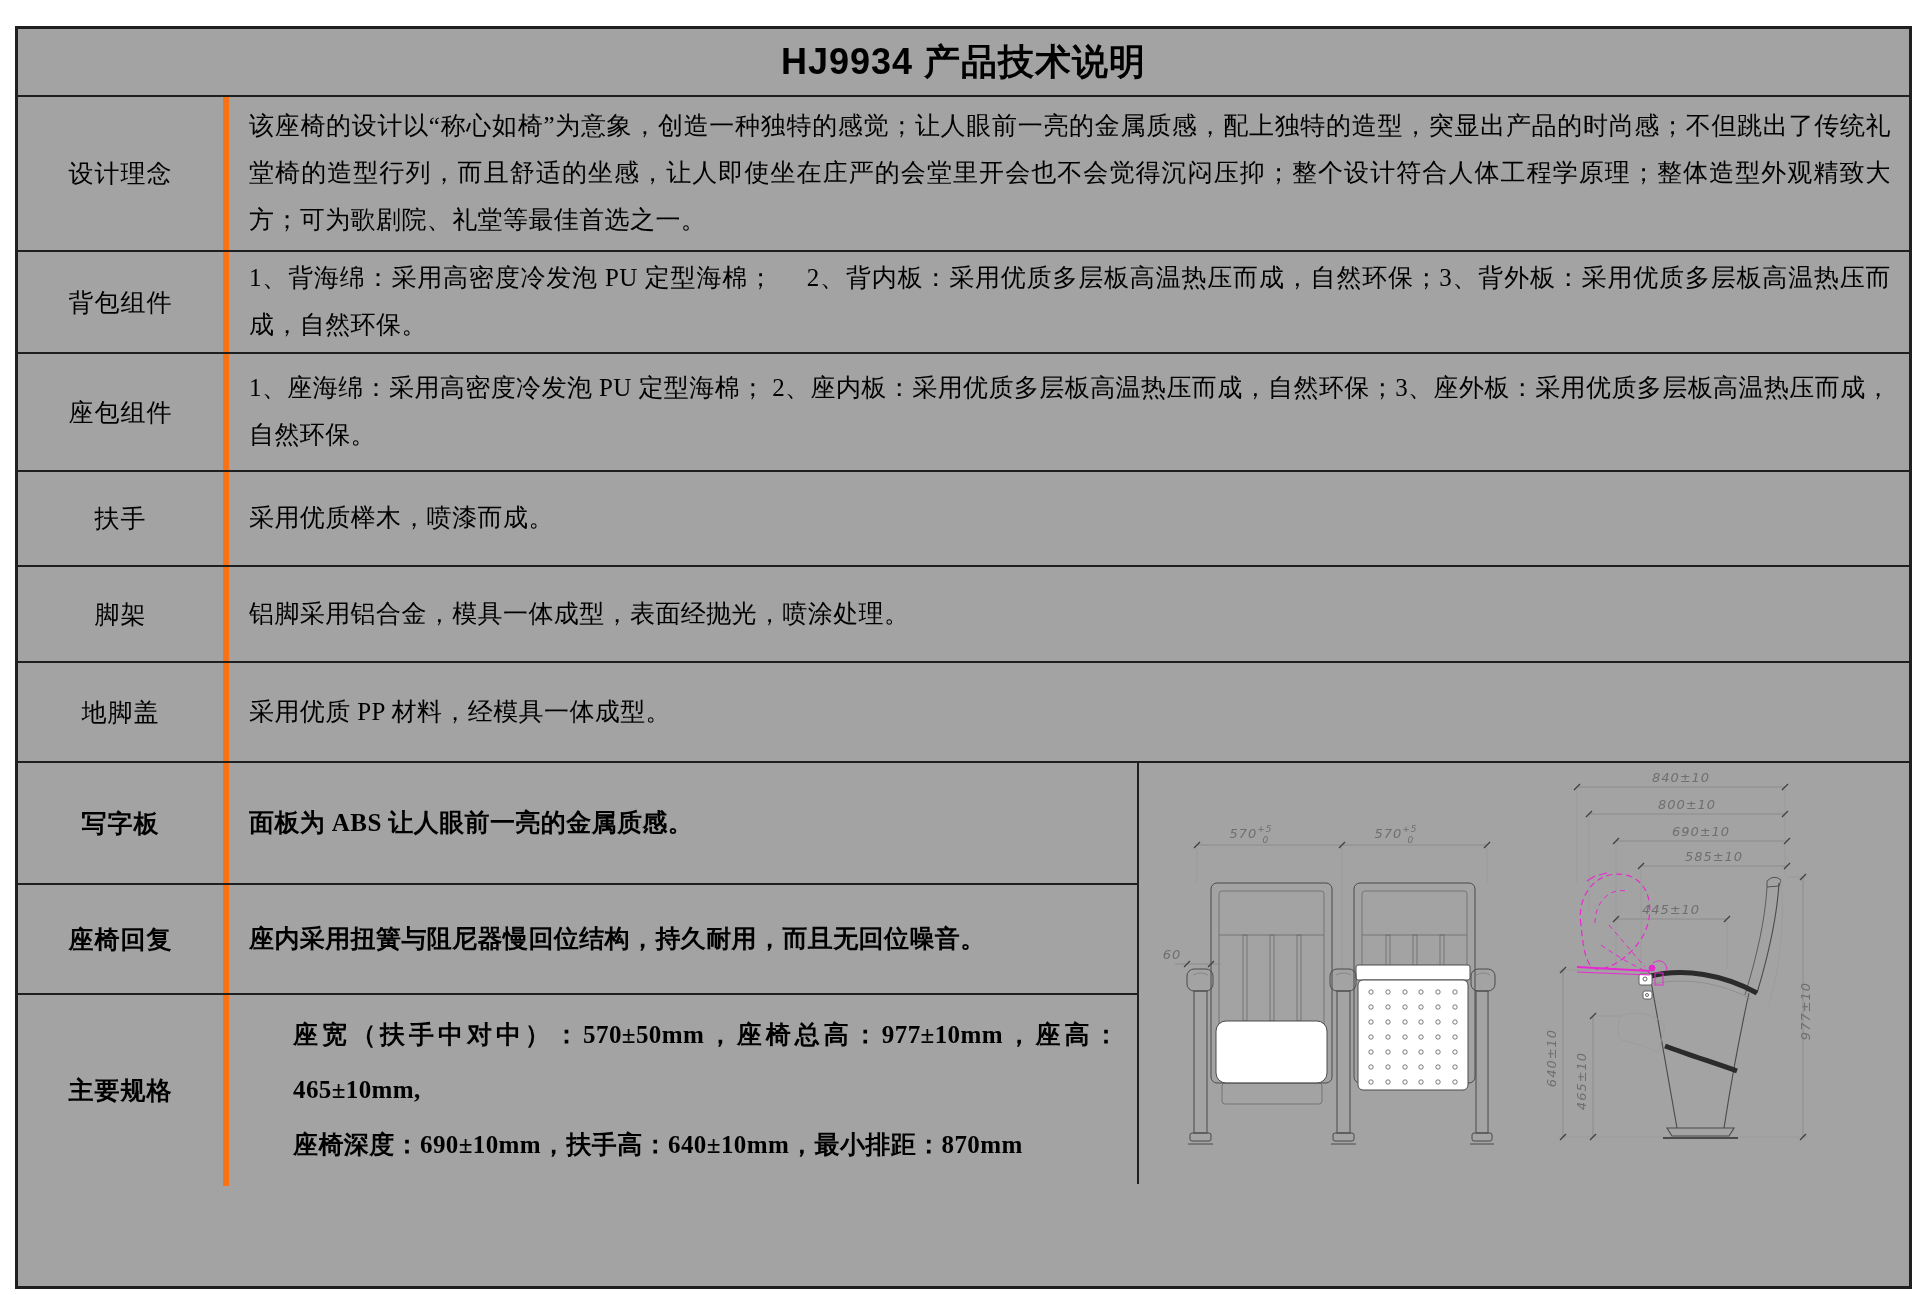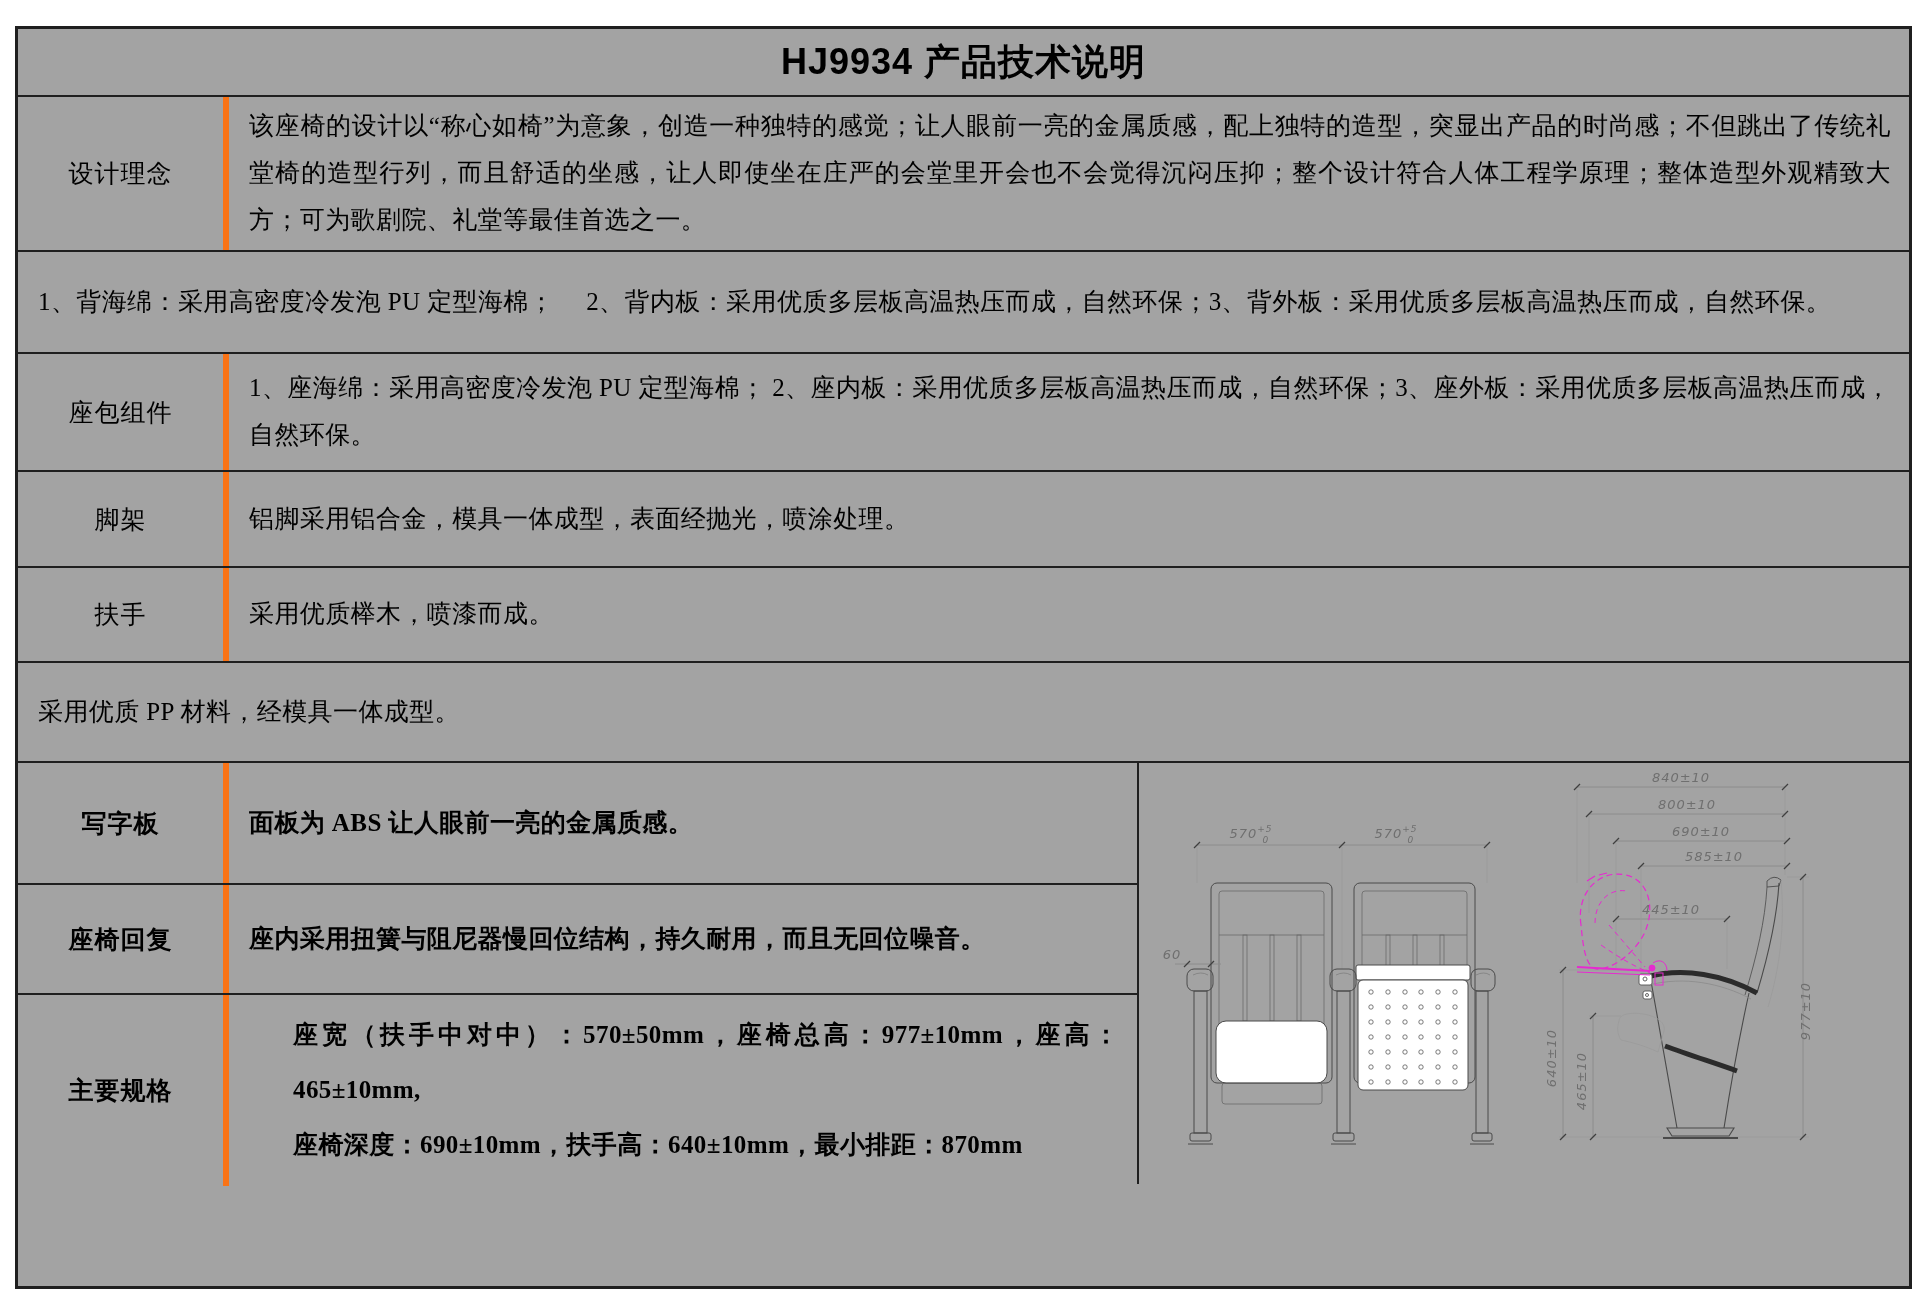--- a/index.html
+++ b/index.html
@@ -51,47 +51,49 @@
   </div>
 
   <div class="row" style="height:155px">
     <div class="label-cell">设计理念</div>
     <div class="content-cell">
         <div>该座椅的设计以“称心如椅”为意象，创造一种独特的感觉；让人眼前一亮的金属质感，配上独特的造型，突显出产品的时尚感；不但跳出了传统礼堂椅的造型行列，而且舒适的坐感，让人即使坐在庄严的会堂里开会也不会觉得沉闷压抑；整个设计符合人体工程学原理；整体造型外观精致大方；可为歌剧院、礼堂等最佳首选之一。</div>
       </div>
   </div>
 
   <div class="row" style="height:102px">
+    <div class="label-cell">背包组件</div>
     <div class="content-cell">
         <div>1、背海绵：采用高密度冷发泡 PU 定型海棉；　 2、背内板：采用优质多层板高温热压而成，自然环保；3、背外板：采用优质多层板高温热压而成，自然环保。</div>
       </div>
   </div>
 
   <div class="row" style="height:118px">
     <div class="label-cell">座包组件</div>
     <div class="content-cell">
         <div>1、座海绵：采用高密度冷发泡 PU 定型海棉； 2、座内板：采用优质多层板高温热压而成，自然环保；3、座外板：采用优质多层板高温热压而成，自然环保。</div>
       </div>
   </div>
 
+  <div class="row" style="height:95px">
+    <div class="label-cell">扶手</div>
+    <div class="content-cell">
+        <div>采用优质榉木，喷漆而成。</div>
+      </div>
+  </div>
+
   <div class="row" style="height:96px">
     <div class="label-cell">脚架</div>
     <div class="content-cell">
         <div>铝脚采用铝合金，模具一体成型，表面经抛光，喷涂处理。</div>
       </div>
   </div>
 
-  <div class="row" style="height:95px">
-    <div class="label-cell">扶手</div>
-    <div class="content-cell">
-        <div>采用优质榉木，喷漆而成。</div>
-      </div>
-  </div>
-
   <div class="row" style="height:100px">
+    <div class="label-cell">地脚盖</div>
     <div class="content-cell">
         <div>采用优质 PP 材料，经模具一体成型。</div>
       </div>
   </div>
 
 
   <div class="row bottom">
     <div class="bottom-left">
 
       <div class="row first" style="height:120px">

